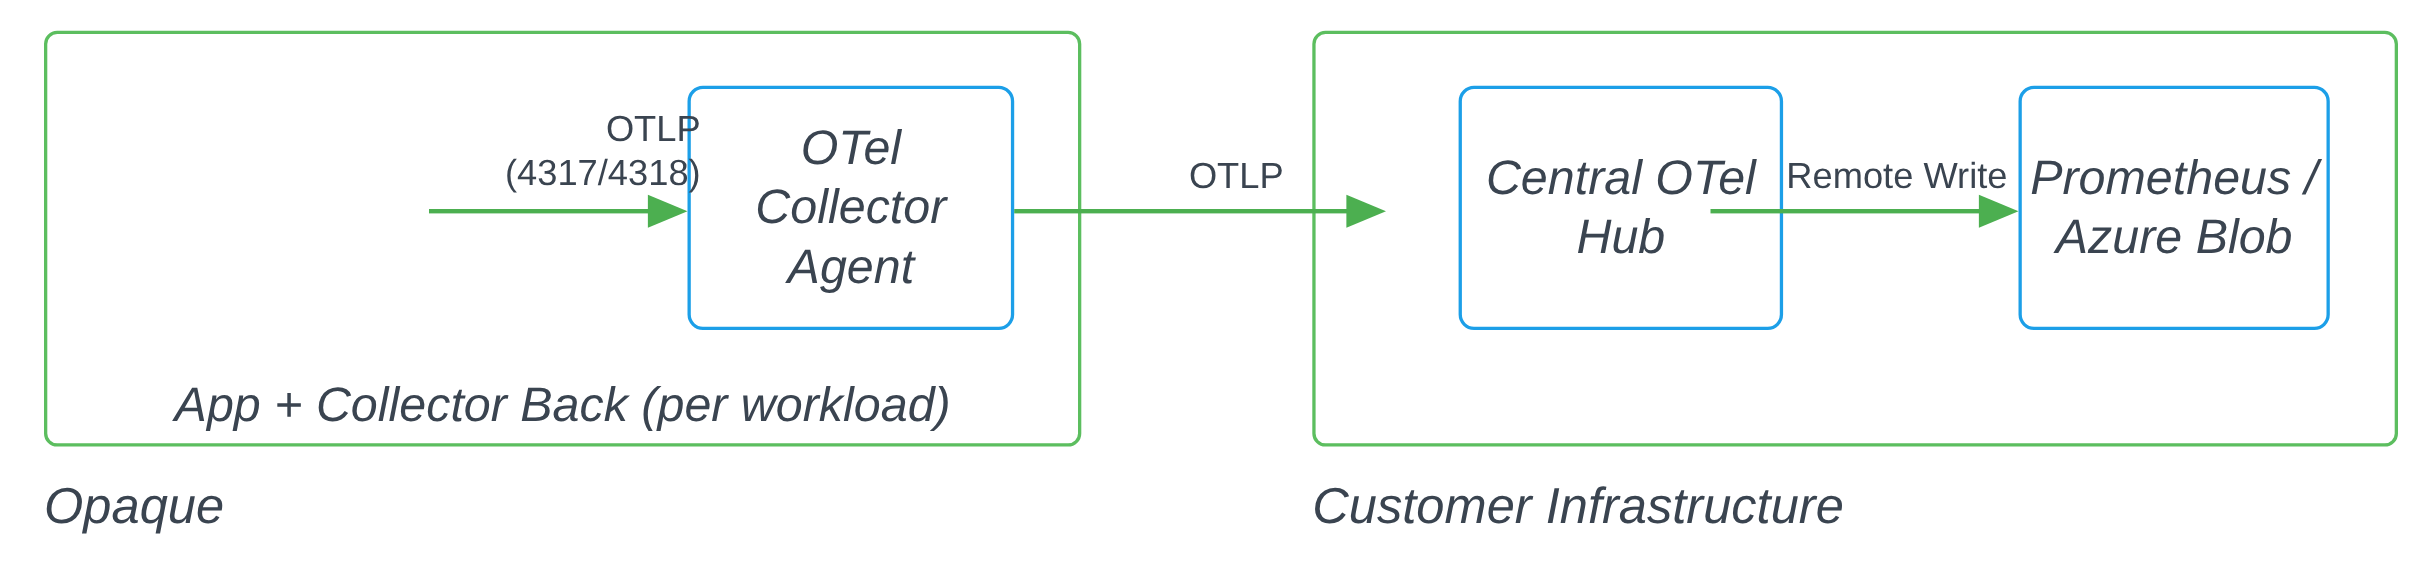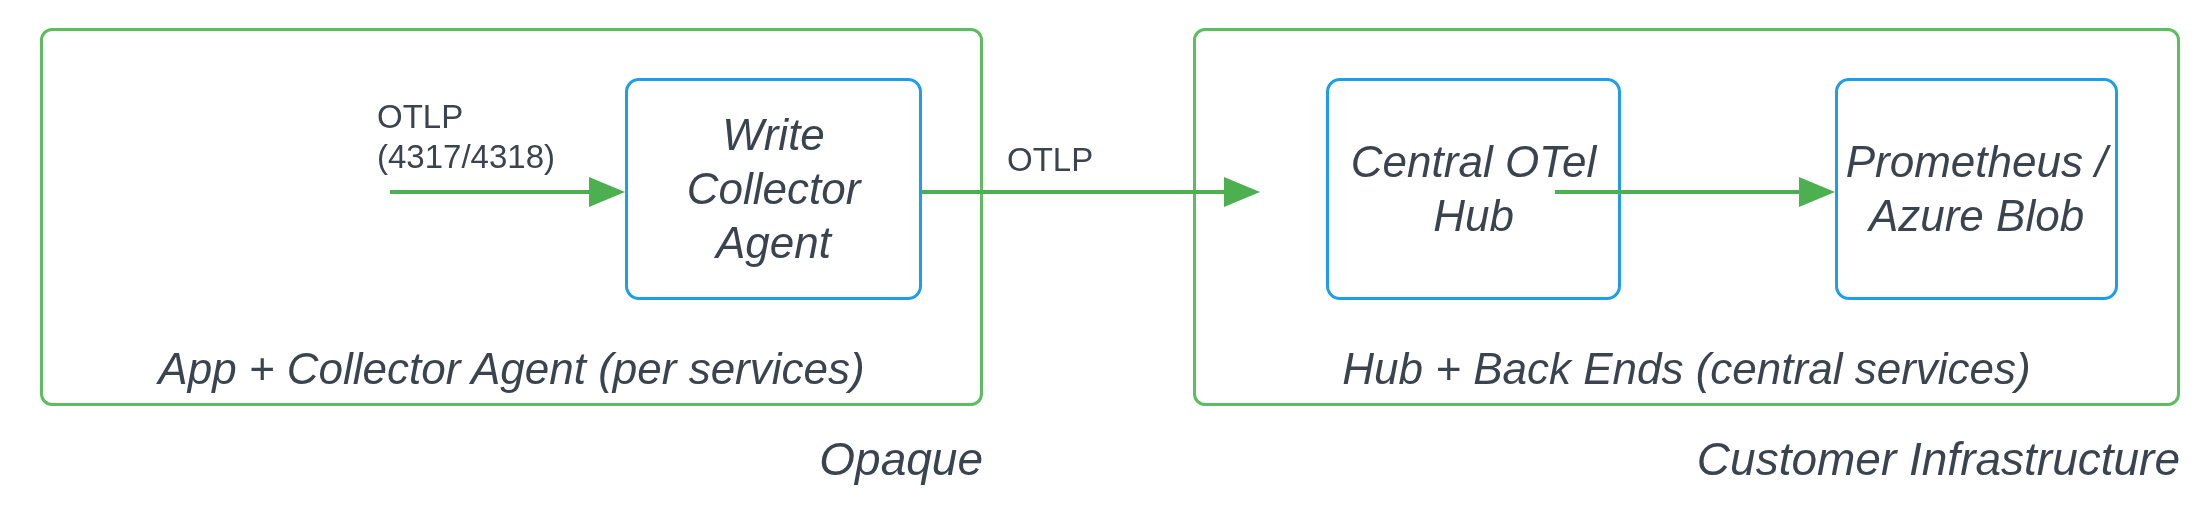--- a/index.html
+++ b/index.html
@@ -54,21 +54,21 @@
     text-align: center;
     white-space: nowrap;
   }
   .group-label-1 { left: 40px;   width: 943px; }
   .group-label-2 { left: 1193px; width: 987px; }
   .caption {
     position: absolute;
     top: 432px;
     font-style: italic;
     font-size: 46px;
-    text-align: right;
+    text-align: left;
     white-space: nowrap;
   }
   .caption-1 { left: 40px;   width: 943px; }
   .caption-2 { left: 1193px; width: 987px; }
   .arrow-line {
     position: absolute;
     top: 190px;
     height: 4px;
     background: var(--connector);
   }
@@ -84,53 +84,53 @@
     border-bottom: 15px solid transparent;
     border-left: 36px solid var(--connector);
   }
   .arrow-head-1 { left: 589px; }
   .arrow-head-2 { left: 1224px; }
   .arrow-head-3 { left: 1799px; }
   .edge-label {
     position: absolute;
     font-size: 33px;
     line-height: 1.2;
-    text-align: left;
+    text-align: right;
     white-space: pre-line;
   }
   .edge-label-1 { left: 377px;  top: 97px;  width: 260px; }
   .edge-label-2 { left: 1007px; top: 140px; width: 160px; }
   .edge-label-3 { left: 1565px; top: 140px; width: 260px; }
 </style>
 </head>
 <body>
 
 <div class="canvas">
 
   <div class="group group-1"></div>
-  <div class="group-label group-label-1">App + Collector Agent (per services)</div>
+  <div class="group-label group-label-1">App + Collector Back (per workload)</div>
   <div class="caption caption-1">Opaque</div>
 
   <div class="group group-2"></div>
-  <div class="group-label group-label-2">Hub + Back Ends (central services)</div>
   <div class="caption caption-2">Customer Infrastructure</div>
 
-  <div class="node node-2">Write
+  <div class="node node-2">OTel
 Collector
 Agent</div>
   <div class="node node-3">Central OTel
 Hub</div>
   <div class="node node-4">Prometheus /
 Azure Blob</div>
 
   <div class="arrow-line arrow-line-1"></div>
   <div class="arrow-head arrow-head-1"></div>
   <div class="edge-label edge-label-1">OTLP
 (4317/4318)</div>
 
   <div class="arrow-line arrow-line-2"></div>
   <div class="arrow-head arrow-head-2"></div>
   <div class="edge-label edge-label-2">OTLP</div>
 
   <div class="arrow-line arrow-line-3"></div>
   <div class="arrow-head arrow-head-3"></div>
+  <div class="edge-label edge-label-3">Remote Write</div>
 
 </div>
 
 </body></html>

